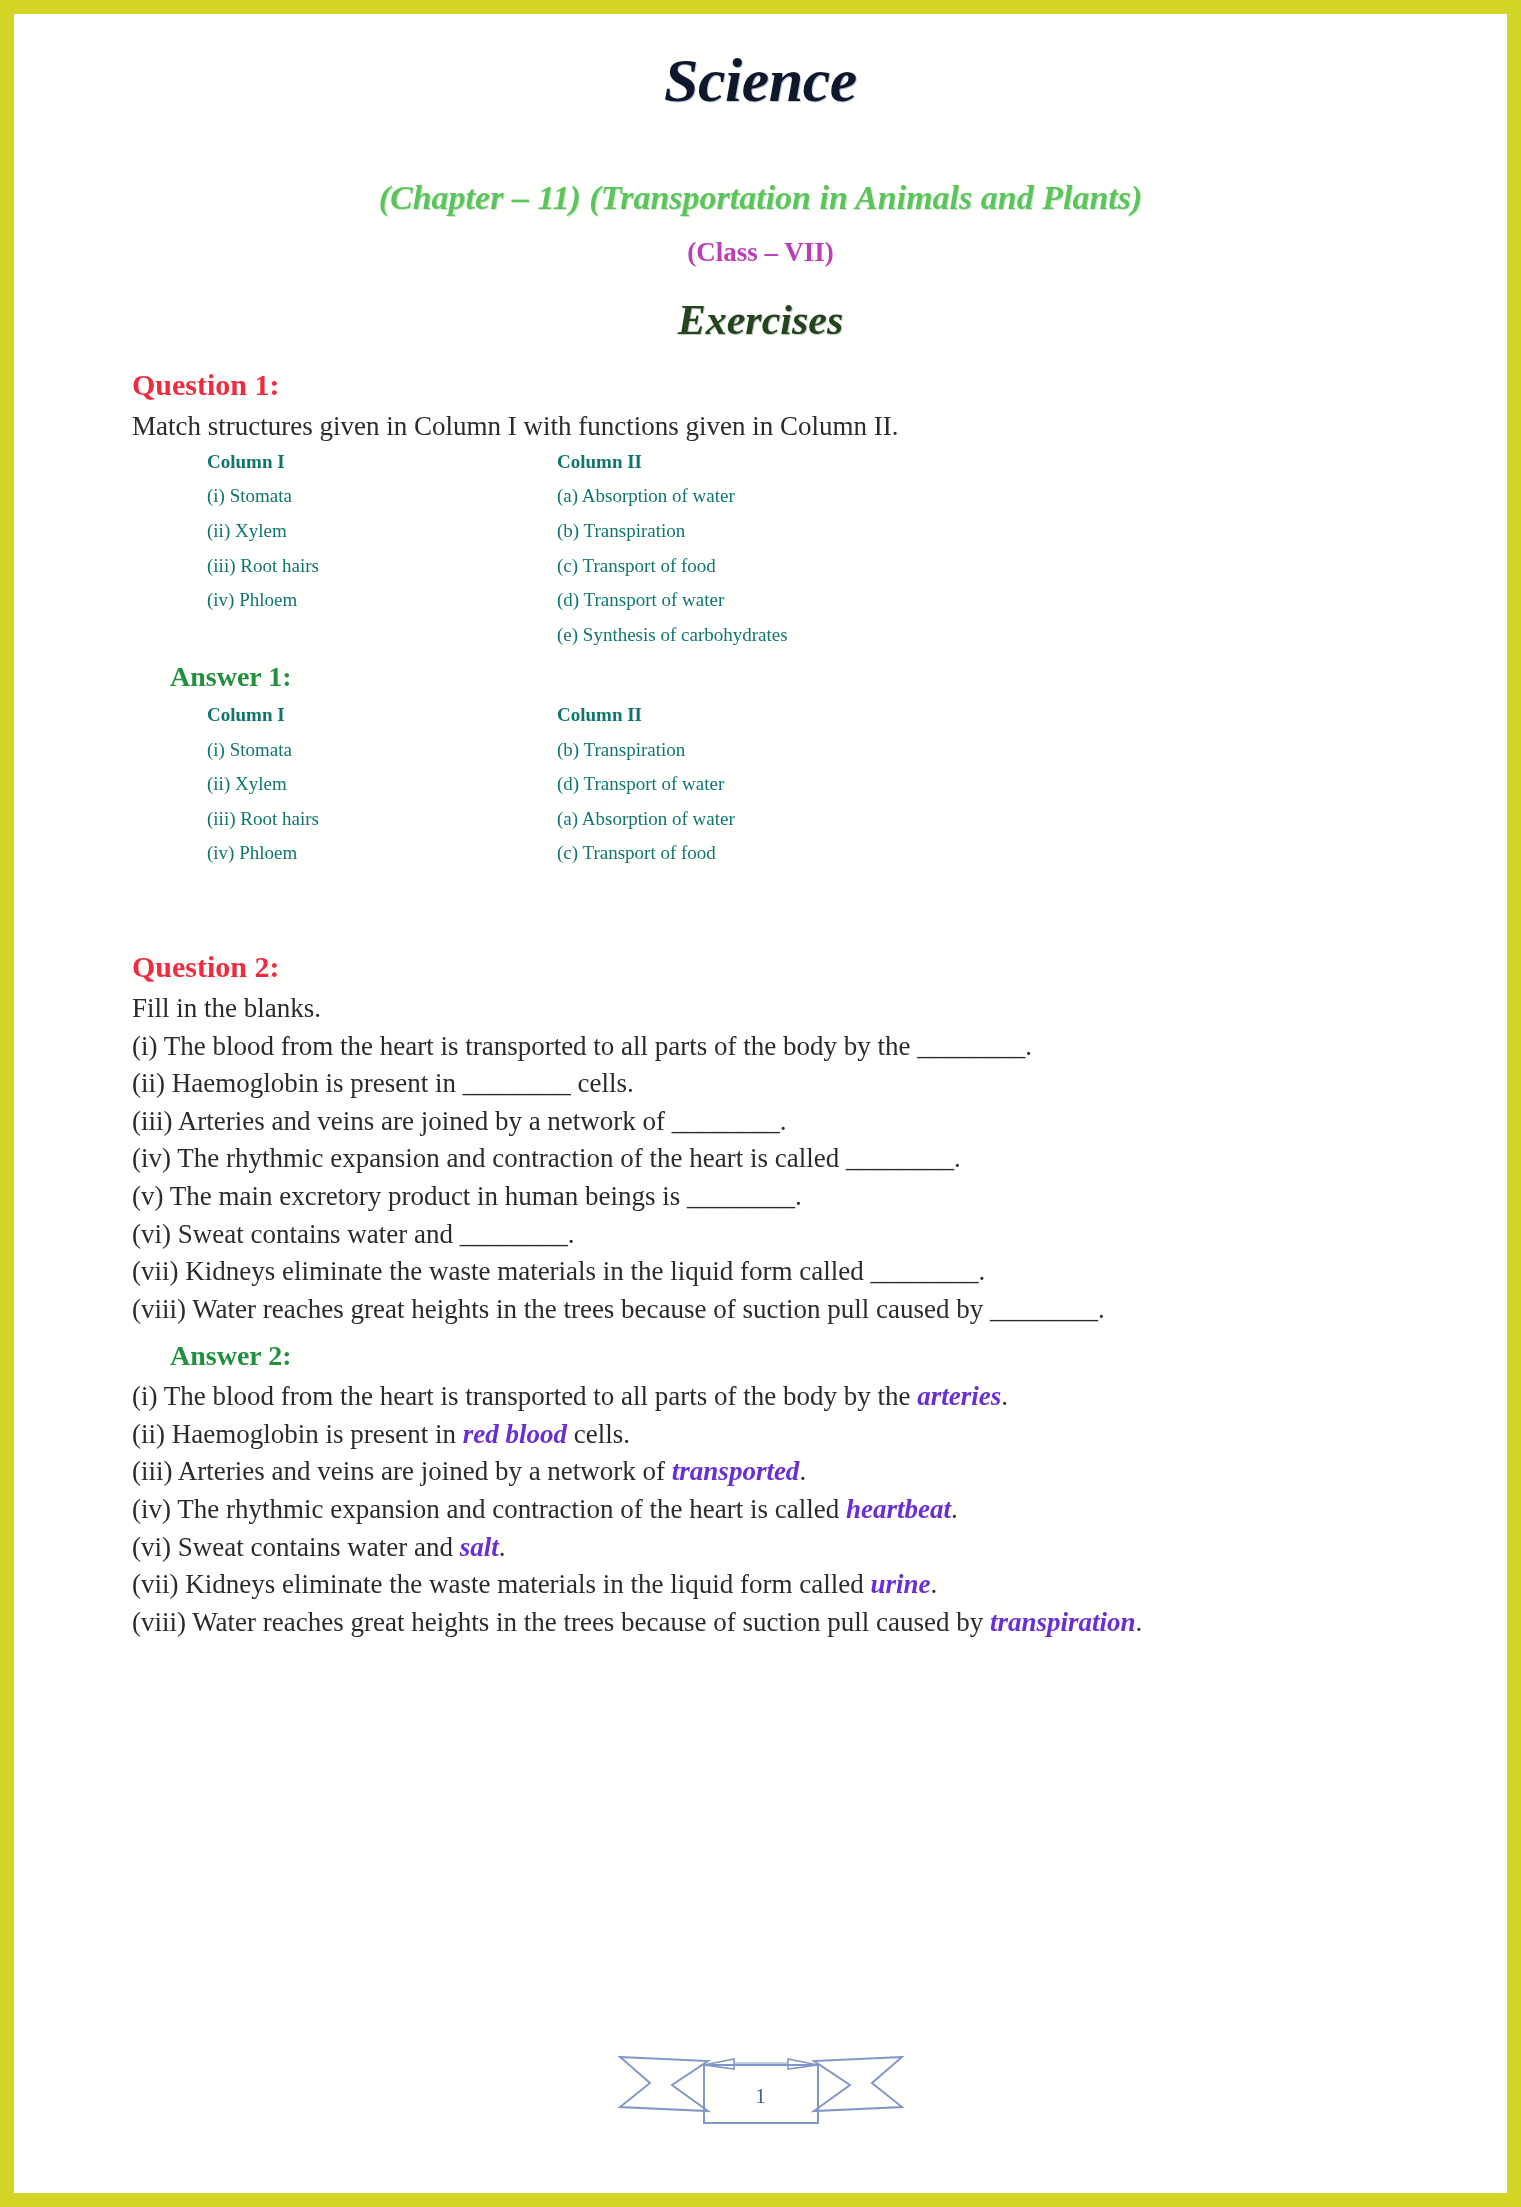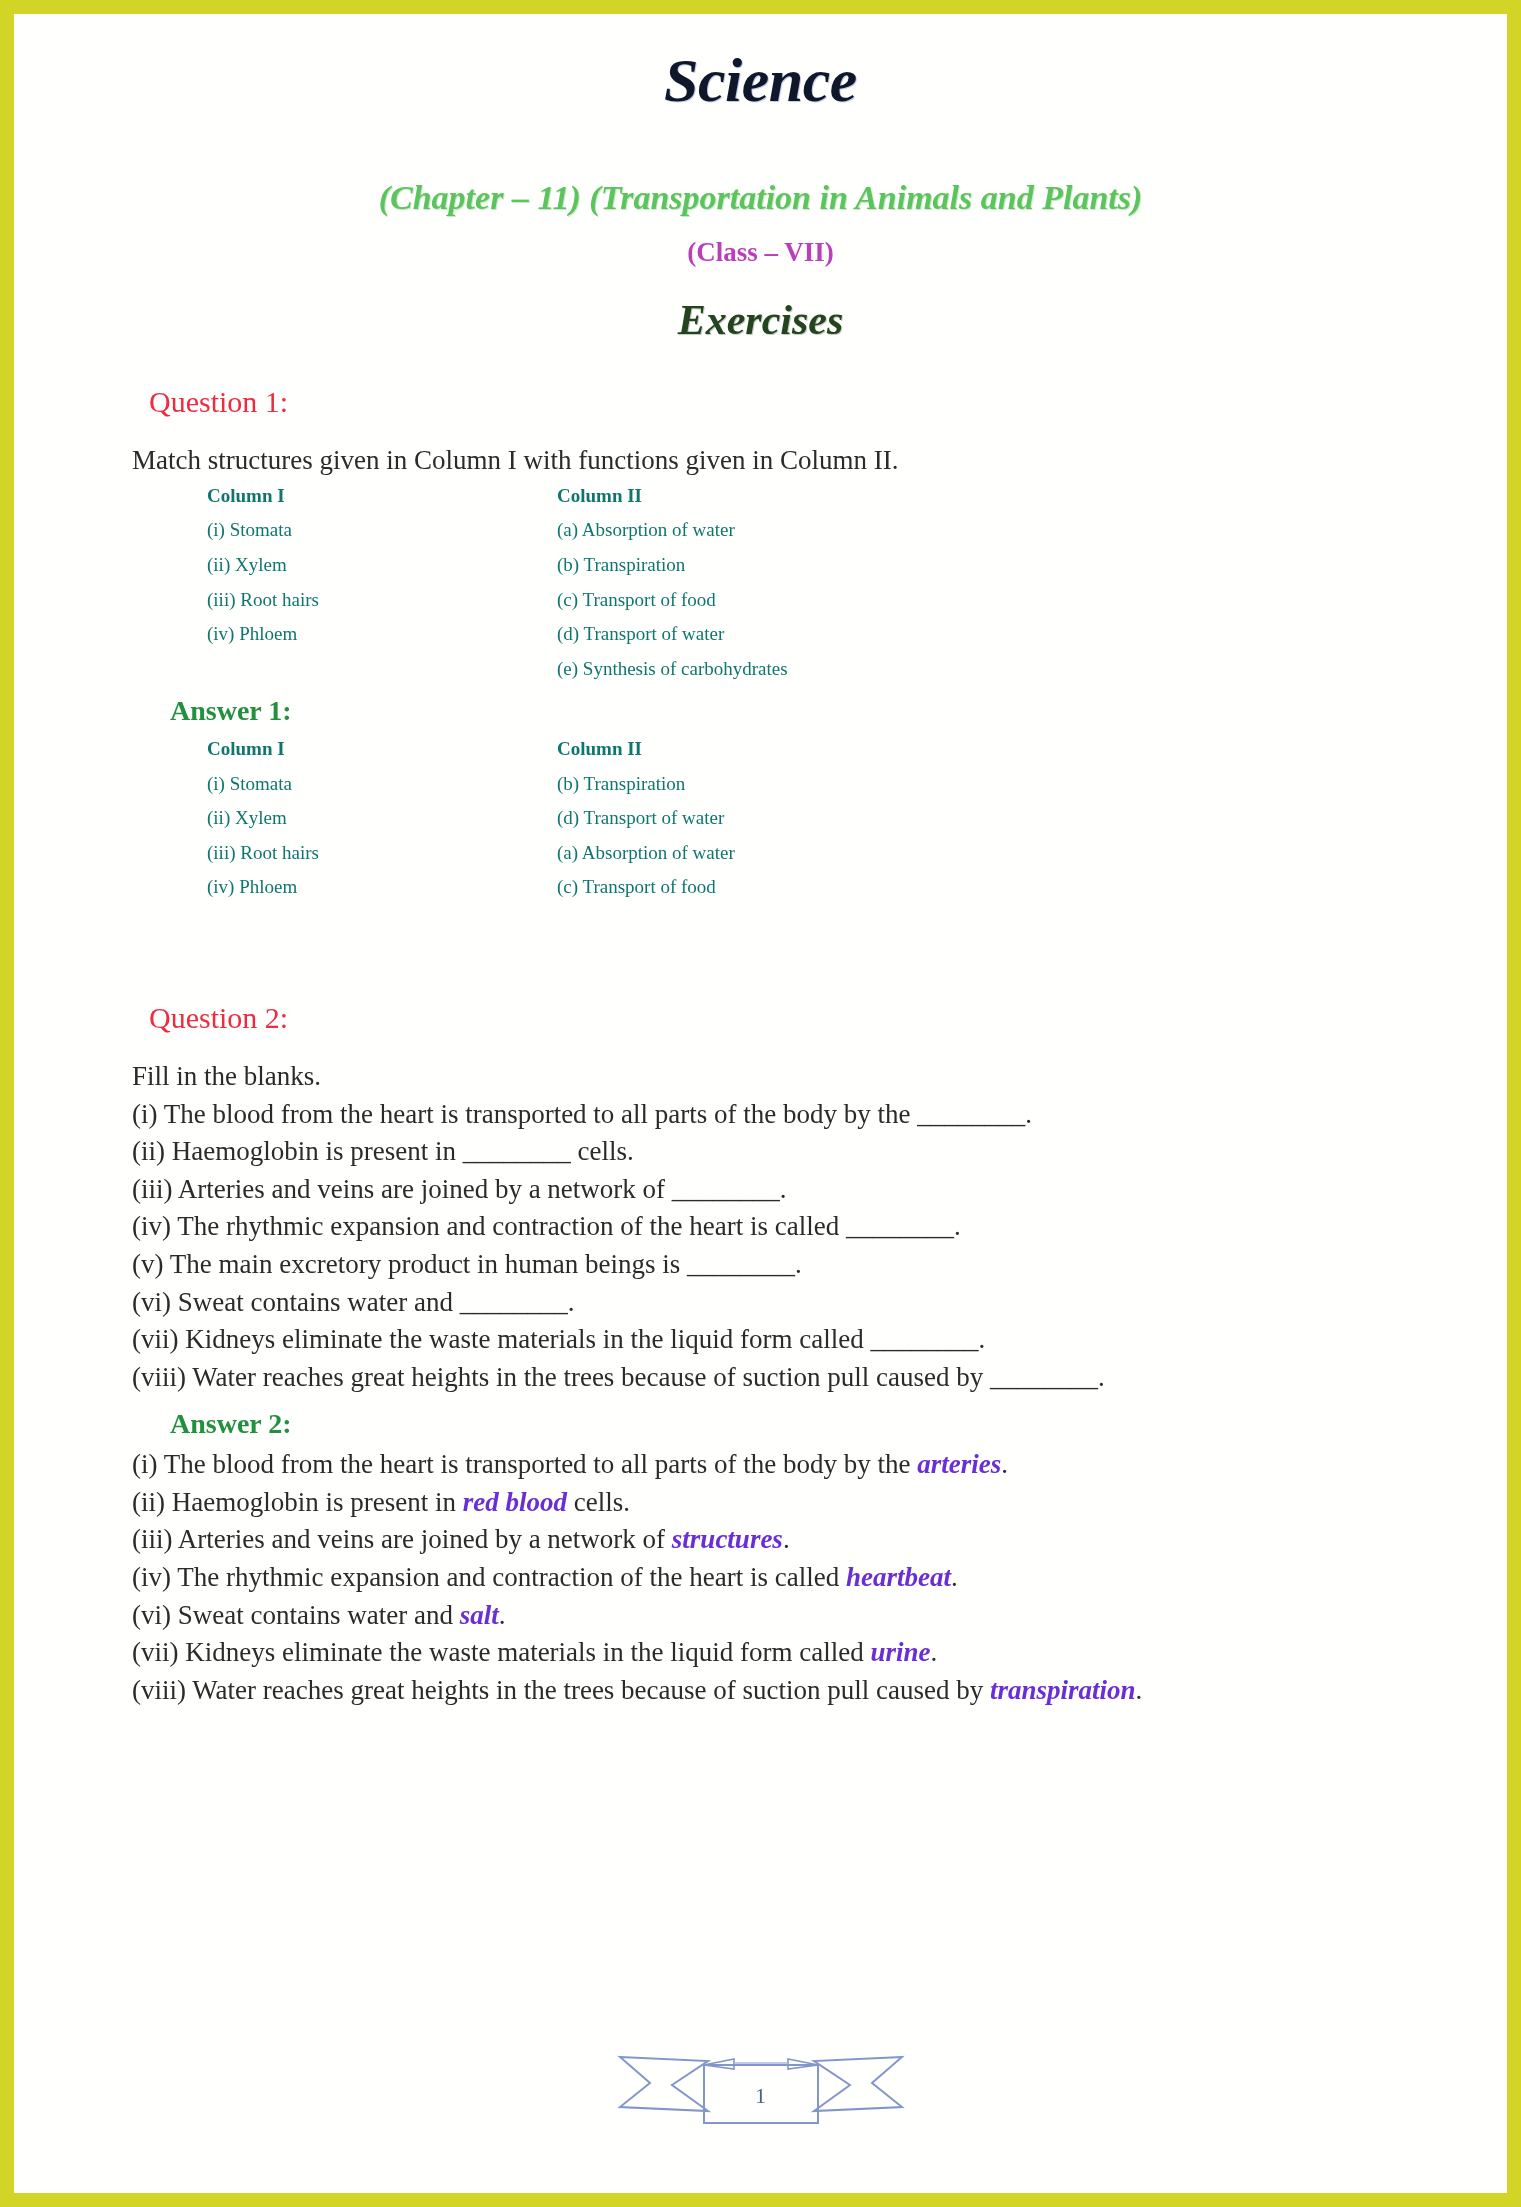--- a/index.html
+++ b/index.html
@@ -77,23 +77,23 @@
     margin: 0;
     padding-top: 26px;
     line-height: 1.2;
     text-shadow: 1px 1px 0 rgba(60,90,60,0.3);
   }
 
   
   .q-label {
     color: #ef2b40;
     font-size: 30px;
-    font-weight: normal;
-    line-height: 1.2;
-    margin: 17px;
+    font-weight: bold;
+    line-height: 1.2;
+    margin: 0;
     padding-top: 22px;
   }
   .a-label {
     color: #239040;
     font-size: 28px;
     font-weight: bold;
     line-height: 1.2;
     margin: 0;
     padding-top: 14px;
     padding-left: 38px;
@@ -308,21 +308,21 @@
 
     <div class="a-label tight">Answer 2:</div>
 
     <div class="body-line">
       <span>(i) The blood from the heart is transported to all parts of the body by the </span><span class="ans">arteries</span><span>.</span>
     </div>
     <div class="body-line">
       <span>(ii) Haemoglobin is present in </span><span class="ans">red blood</span><span> cells.</span>
     </div>
     <div class="body-line">
-      <span>(iii) Arteries and veins are joined by a network of </span><span class="ans">structures</span><span>.</span>
+      <span>(iii) Arteries and veins are joined by a network of </span><span class="ans">transported</span><span>.</span>
     </div>
     <div class="body-line">
       <span>(iv) The rhythmic expansion and contraction of the heart is called </span><span class="ans">heartbeat</span><span>.</span>
     </div>
     <div class="body-line">
       <span>(vi) Sweat contains water and </span><span class="ans">salt</span><span>.</span>
     </div>
     <div class="body-line">
       <span>(vii) Kidneys eliminate the waste materials in the liquid form called </span><span class="ans">urine</span><span>.</span>
     </div>

